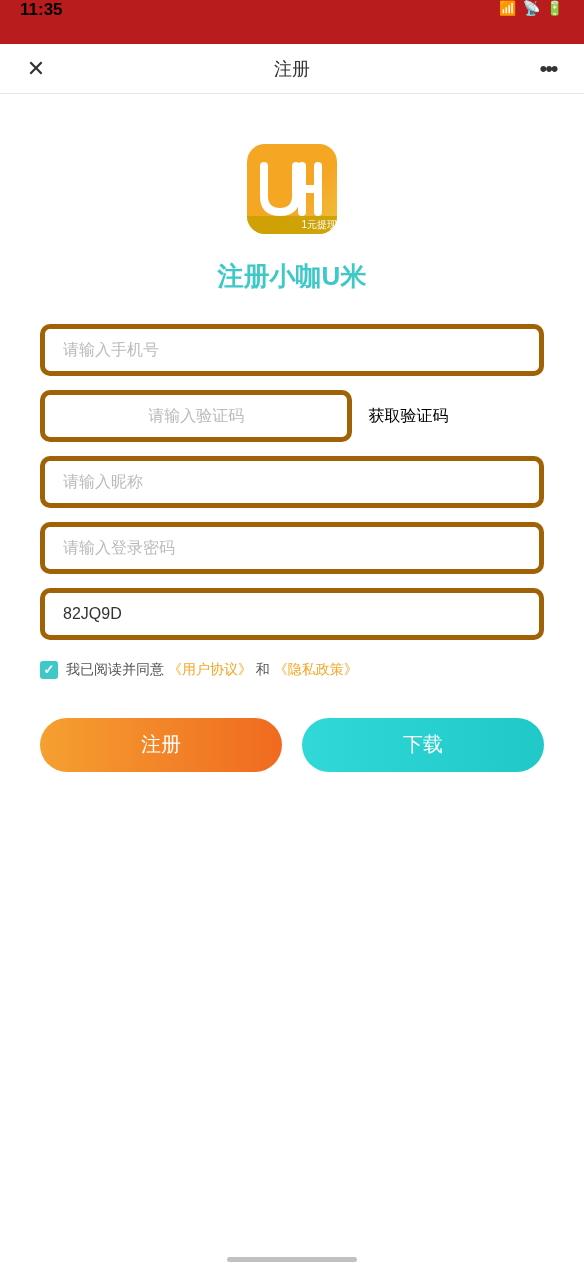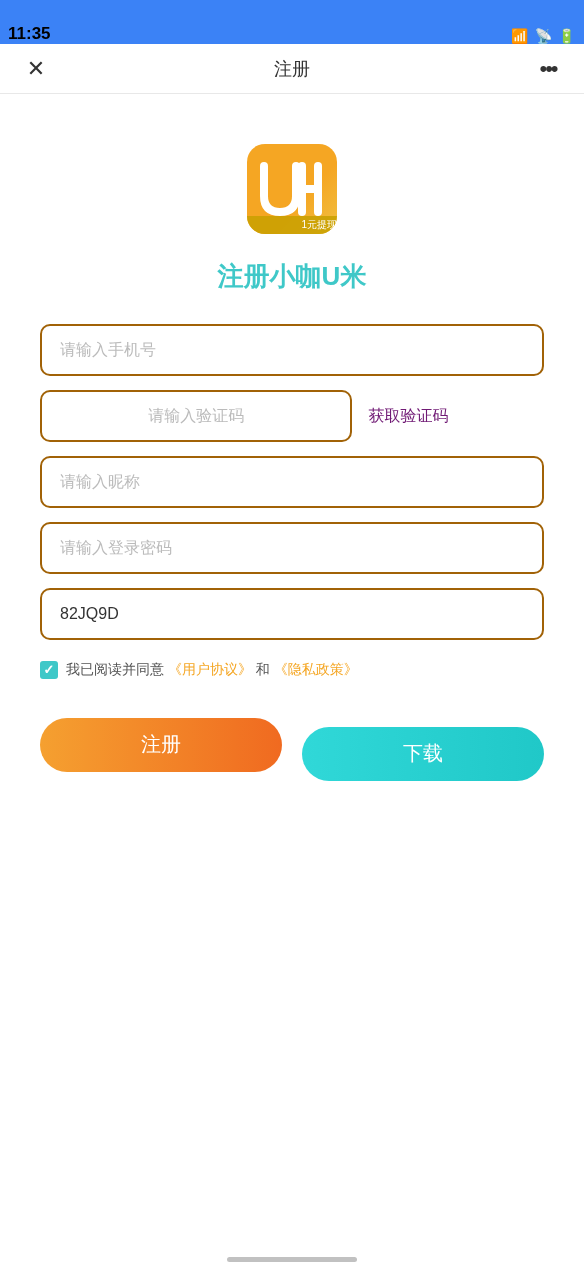--- a/index.html
+++ b/index.html
@@ -8,26 +8,26 @@
       width: 584px;
       min-height: 1272px;
       background: #f5f5f5;
       font-family: -apple-system, 'PingFang SC', 'Microsoft YaHei', sans-serif;
       position: relative;
       overflow-x: hidden;
     }
 
     
     .status-bar {
-      background: #3b82f6;
+      background: #b91c1c;
       height: 44px;
       display: flex;
-      align-items: flex-end;
+      align-items: flex-start;
       justify-content: space-between;
-      padding: 0 8px;
+      padding: 0 20px;
     }
     .status-time {
       font-size: 17px;
       font-weight: 600;
       color: #000;
     }
     .status-icons {
       display: flex;
       align-items: center;
       gap: 6px;
@@ -139,37 +139,37 @@
 
     .input-row {
       display: flex;
       align-items: center;
       gap: 12px;
     }
 
     .input-field {
       flex: 1;
       height: 52px;
-      border: 2px solid #a16207;
+      border: 5px solid #a16207;
       border-radius: 10px;
       padding: 0 18px;
       font-size: 16px;
       color: #999;
       background: #fff;
       outline: none;
     }
     .input-field::placeholder {
       color: #bbb;
     }
 
     .get-code-btn {
       white-space: nowrap;
       font-size: 16px;
       font-weight: 500;
-      color: #701a75;
+      color: #000000;
       background: none;
       border: none;
       cursor: pointer;
       padding: 0 4px;
     }
 
     
     .agreement-row {
       display: flex;
       align-items: center;
@@ -223,21 +223,20 @@
     .btn-download {
       flex: 1;
       height: 54px;
       border-radius: 27px;
       background: linear-gradient(to right, #30d8d8, #20c8c8);
       border: none;
       color: #fff;
       font-size: 20px;
       font-weight: 500;
       cursor: pointer;
-      margin-top: 9px;
     }
 
     
     .home-indicator {
       position: fixed;
       bottom: 10px;
       left: 50%;
       transform: translateX(-50%);
       width: 130px;
       height: 5px;

